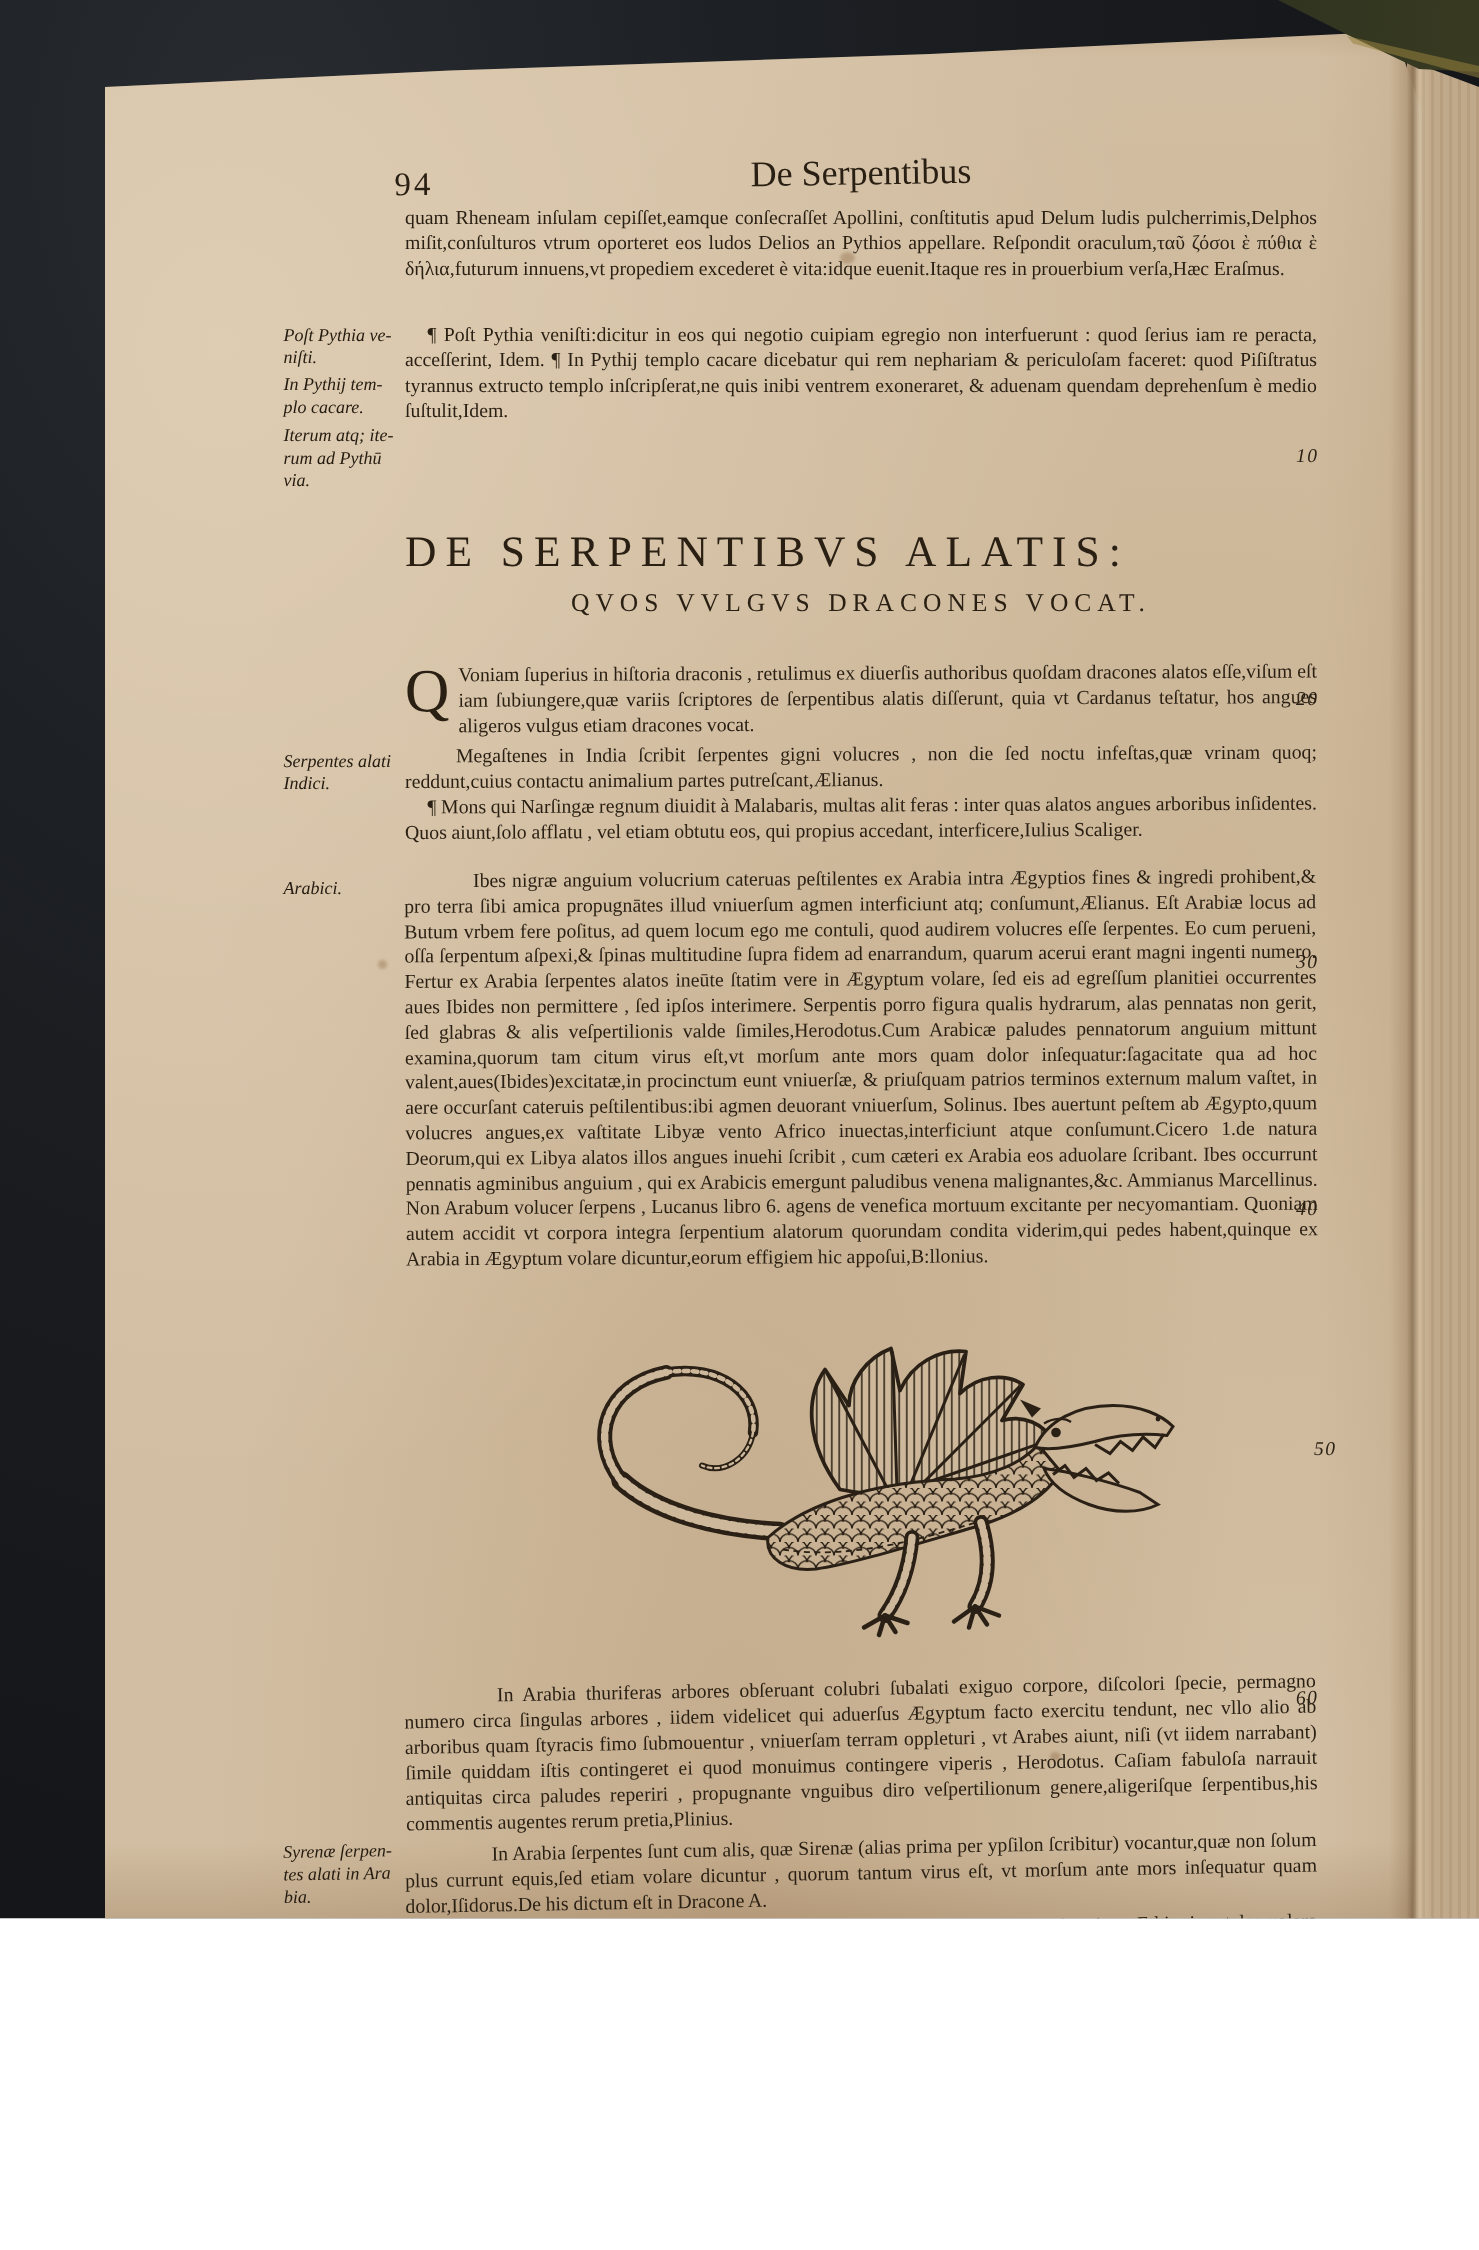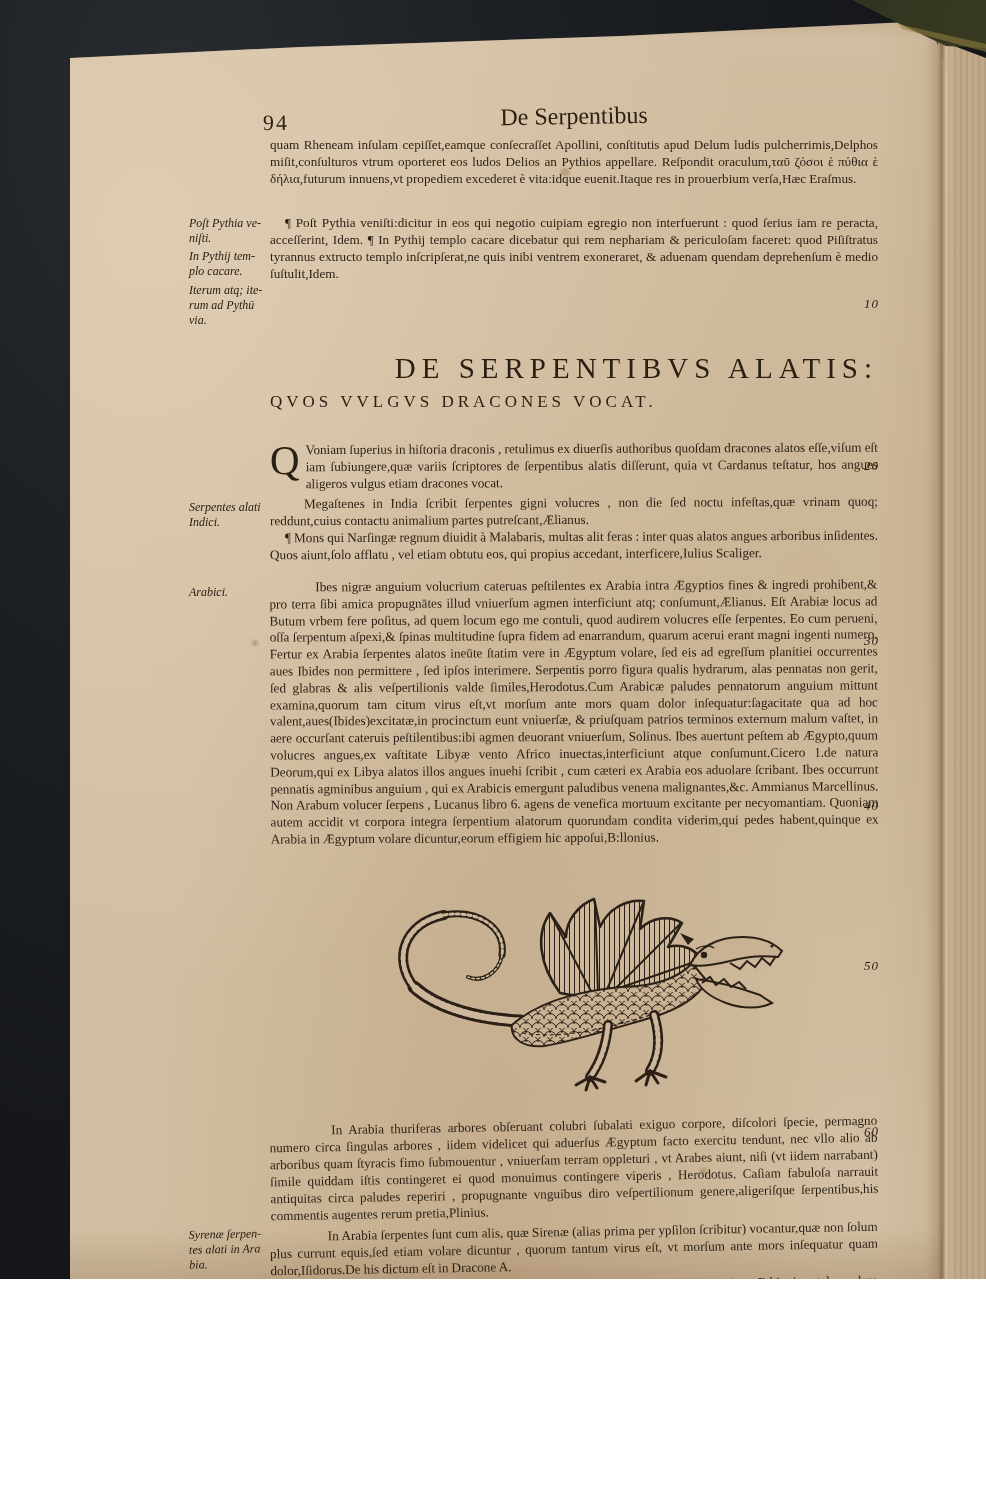--- a/index.html
+++ b/index.html
@@ -50,41 +50,41 @@
   
   .pagenum{position:absolute;left:263px;top:110px;font-size:22px;letter-spacing:2px;transform:rotate(-.5deg);}
   .runhead{position:absolute;left:270px;top:103px;width:608px;text-align:center;font-size:24px;transform:rotate(-.9deg);}
   .body{
     position:absolute;left:270px;width:608px;margin:0;
     font-size:13.2px;line-height:16.9px;text-align:justify;word-spacing:-.2px;
   }
   .p1{top:137px;}
   .p2{top:215px;text-indent:15px;}
   .p3{top:286px;text-indent:15px;}
-  .h1{position:absolute;left:270px;top:352px;width:608px;margin:0;text-align:right;font-size:29px;font-weight:400;letter-spacing:6px;}
-  .h2{position:absolute;left:270px;top:392px;width:608px;margin:0;font-size:17px;font-weight:400;letter-spacing:4px;}
+  .h1{position:absolute;left:270px;top:352px;width:608px;margin:0;text-align:left;font-size:29px;font-weight:400;letter-spacing:6px;}
+  .h2{position:absolute;left:270px;top:392px;width:608px;margin:0;text-align:center;font-size:17px;font-weight:400;letter-spacing:4px;}
   .p4{top:441px;transform:rotate(-.25deg);}
   .p5{top:495px;text-indent:34px;transform:rotate(-.25deg);}
   .p6{top:529px;text-indent:15px;transform:rotate(-.25deg);}
   .p7{top:578px;text-indent:46px;line-height:16.8px;transform:rotate(-.3deg);}
   .p8{top:1118px;text-indent:62px;transform:rotate(-1deg);}
   .p9{top:1224px;text-indent:58px;transform:rotate(-1deg);}
   .p10{top:1278px;text-indent:15px;transform:rotate(-1deg);}
   .dropcap{float:left;font-size:41px;line-height:33px;padding:2px 6px 0 0;}
   .mn{
     position:absolute;left:189px;width:80px;margin:0;
     font-size:12px;line-height:14.8px;font-style:italic;white-space:pre-line;color:#241b10;
   }
   .m1{top:216px;}.m2{top:249px;}.m3{top:283px;}
   .m4{top:500px;}.m5{top:585px;}
   .m6{top:1227px;transform:rotate(-1deg);}
   .m7{top:1278px;transform:rotate(-1deg);}
   .ln{position:absolute;left:864px;font-size:13px;font-style:italic;letter-spacing:1px;text-align:right;}
   .ln10{top:296px;}.ln20{top:458px;}.ln30{top:633px;}.ln40{top:798px;}
-  .ln50{top:958px;}.ln60{top:1124px;transform:rotate(-3deg);}.ln70{top:1292px;margin-top:40px;}
+  .ln50{top:958px;margin-left:12px;}.ln60{top:1124px;transform:rotate(-3deg);}.ln70{top:1292px;margin-top:40px;}
   .catchword{position:absolute;left:770px;top:1320px;width:108px;text-align:right;font-size:13.5px;transform:rotate(-1.2deg);}
   .fig{position:absolute;left:352px;top:893px;}
 </style>
 </head>
 <body>
 
 <div class="stage">
 
   <div class="fore-edge"></div>
 

